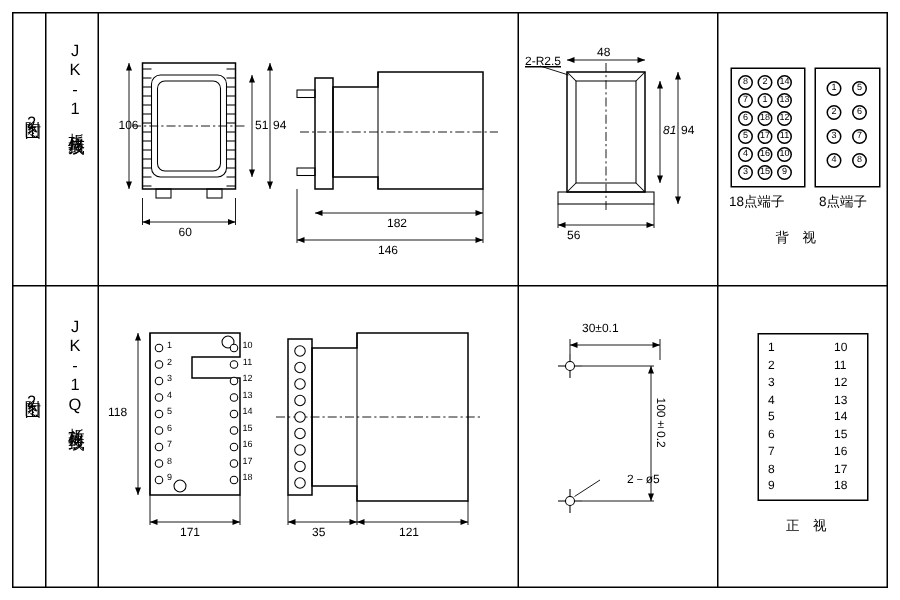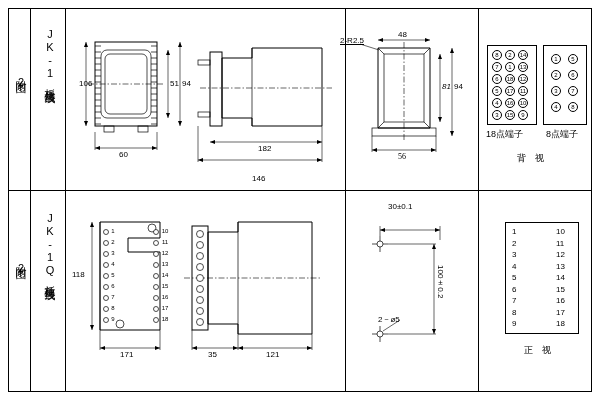--- a/index.html
+++ b/index.html
@@ -176,26 +176,26 @@
     <path class="fillg" d="M436,150 l-5,-2 l0,4 z"></path>
     <line class="dim" x1="372" y1="136" x2="372" y2="152"></line>
     <line class="dim" x1="436" y1="136" x2="436" y2="152"></line>
   </svg>
 
   <div class="lbl" style="left:79px;top:79px;">106</div>
   <div class="lbl" style="left:170px;top:79px;">51</div>
   <div class="lbl" style="left:182px;top:79px;">94</div>
   <div class="lbl" style="left:119px;top:150px;">60</div>
   <div class="lbl" style="left:258px;top:144px;">182</div>
-  <div class="lbl" style="left:252px;top:174px;">146</div>
-  <div class="lbl" style="left:340px;top:36px;text-decoration:underline;">2-R2.5</div>
+  <div class="lbl" style="left:252px;top:162px;">146</div>
+  <div class="lbl" style="left:350px;top:36px;text-decoration:underline;">2-R2.5</div>
   <div class="lbl" style="left:398px;top:30px;">48</div>
   <div class="lbl" style="left:442px;top:82px;font-style:italic;">81</div>
   <div class="lbl" style="left:454px;top:82px;">94</div>
-  <div class="lbl" style="left:398px;top:152px;font-family:Liberation Serif, serif;">56</div>
+  <div class="lbl" style="left:378px;top:152px;">56</div>
 
   <div style="position:absolute;left:487px;top:45px;width:48px;height:78px;border:1px solid #000;"></div>
   <div style="position:absolute;left:543px;top:45px;width:42px;height:78px;border:1px solid #000;"></div>
 
   <div>
     <div class="circ" style="left:492px;top:50px;width:10px;height:10px;"></div>
     <div class="termnum" style="left:492px;top:52px;">8</div>
     <div class="circ" style="left:492px;top:62px;width:10px;height:10px;"></div>
     <div class="termnum" style="left:492px;top:64px;">7</div>
     <div class="circ" style="left:492px;top:74px;width:10px;height:10px;"></div>
@@ -349,23 +349,23 @@
     <line class="dim" x1="388" y1="244" x2="436" y2="244"></line>
     <line class="dim" x1="388" y1="334" x2="436" y2="334"></line>
 
     <line class="dim" x1="383" y1="331" x2="400" y2="320"></line>
   </svg>
 
   <div class="lbl" style="left:72px;top:270px;">118</div>
   <div class="lbl" style="left:120px;top:350px;">171</div>
   <div class="lbl" style="left:208px;top:350px;">35</div>
   <div class="lbl" style="left:266px;top:350px;">121</div>
-  <div class="lbl" style="left:388px;top:202px;">30±0.1</div>
+  <div class="lbl" style="left:388px;top:214px;">30±0.1</div>
   <div class="lbl" style="left:436px;top:265px;writing-mode:vertical-rl;"><span>100±0.2</span></div>
-  <div class="lbl" style="left:378px;top:314px;">2－ø5</div>
+  <div class="lbl" style="left:418px;top:314px;">2－ø5</div>
 
   <div>
     <div class="termnum" style="left:108px;top:228px;">1</div>
     <div class="termnum" style="left:108px;top:239px;">2</div>
     <div class="termnum" style="left:108px;top:250px;">3</div>
     <div class="termnum" style="left:108px;top:261px;">4</div>
     <div class="termnum" style="left:108px;top:272px;">5</div>
     <div class="termnum" style="left:108px;top:283px;">6</div>
     <div class="termnum" style="left:108px;top:294px;">7</div>
     <div class="termnum" style="left:108px;top:305px;">8</div>

